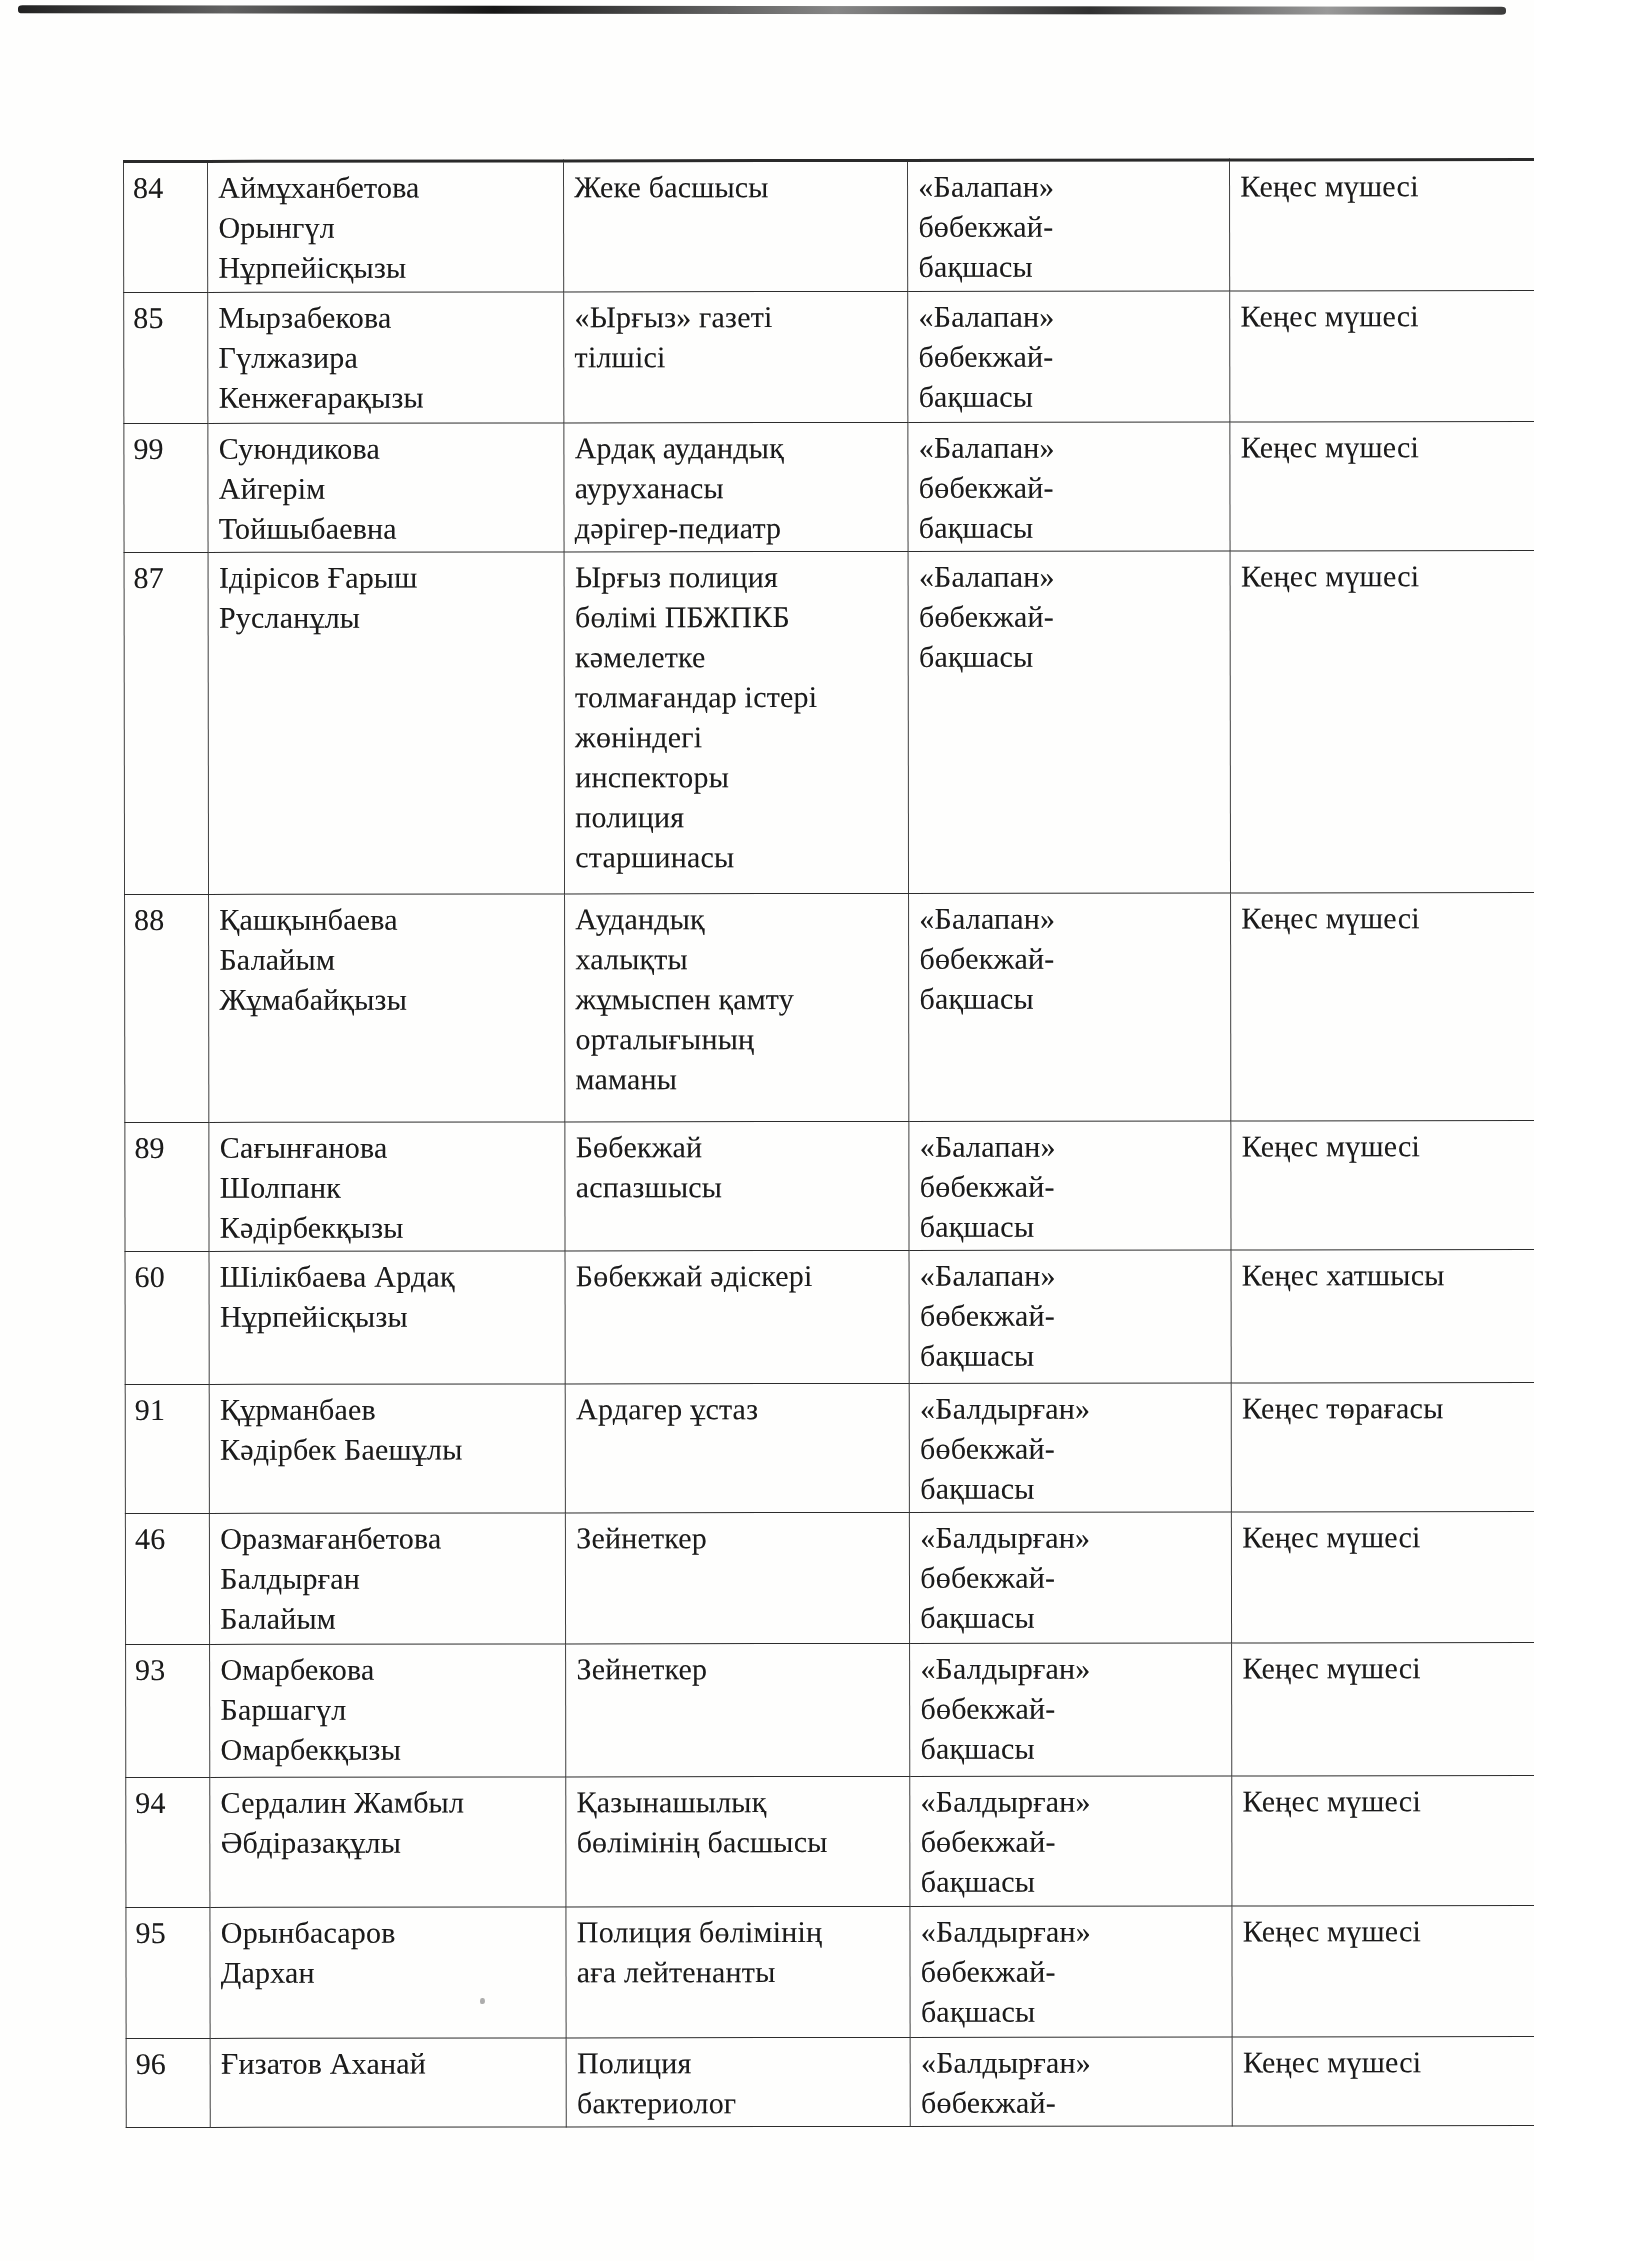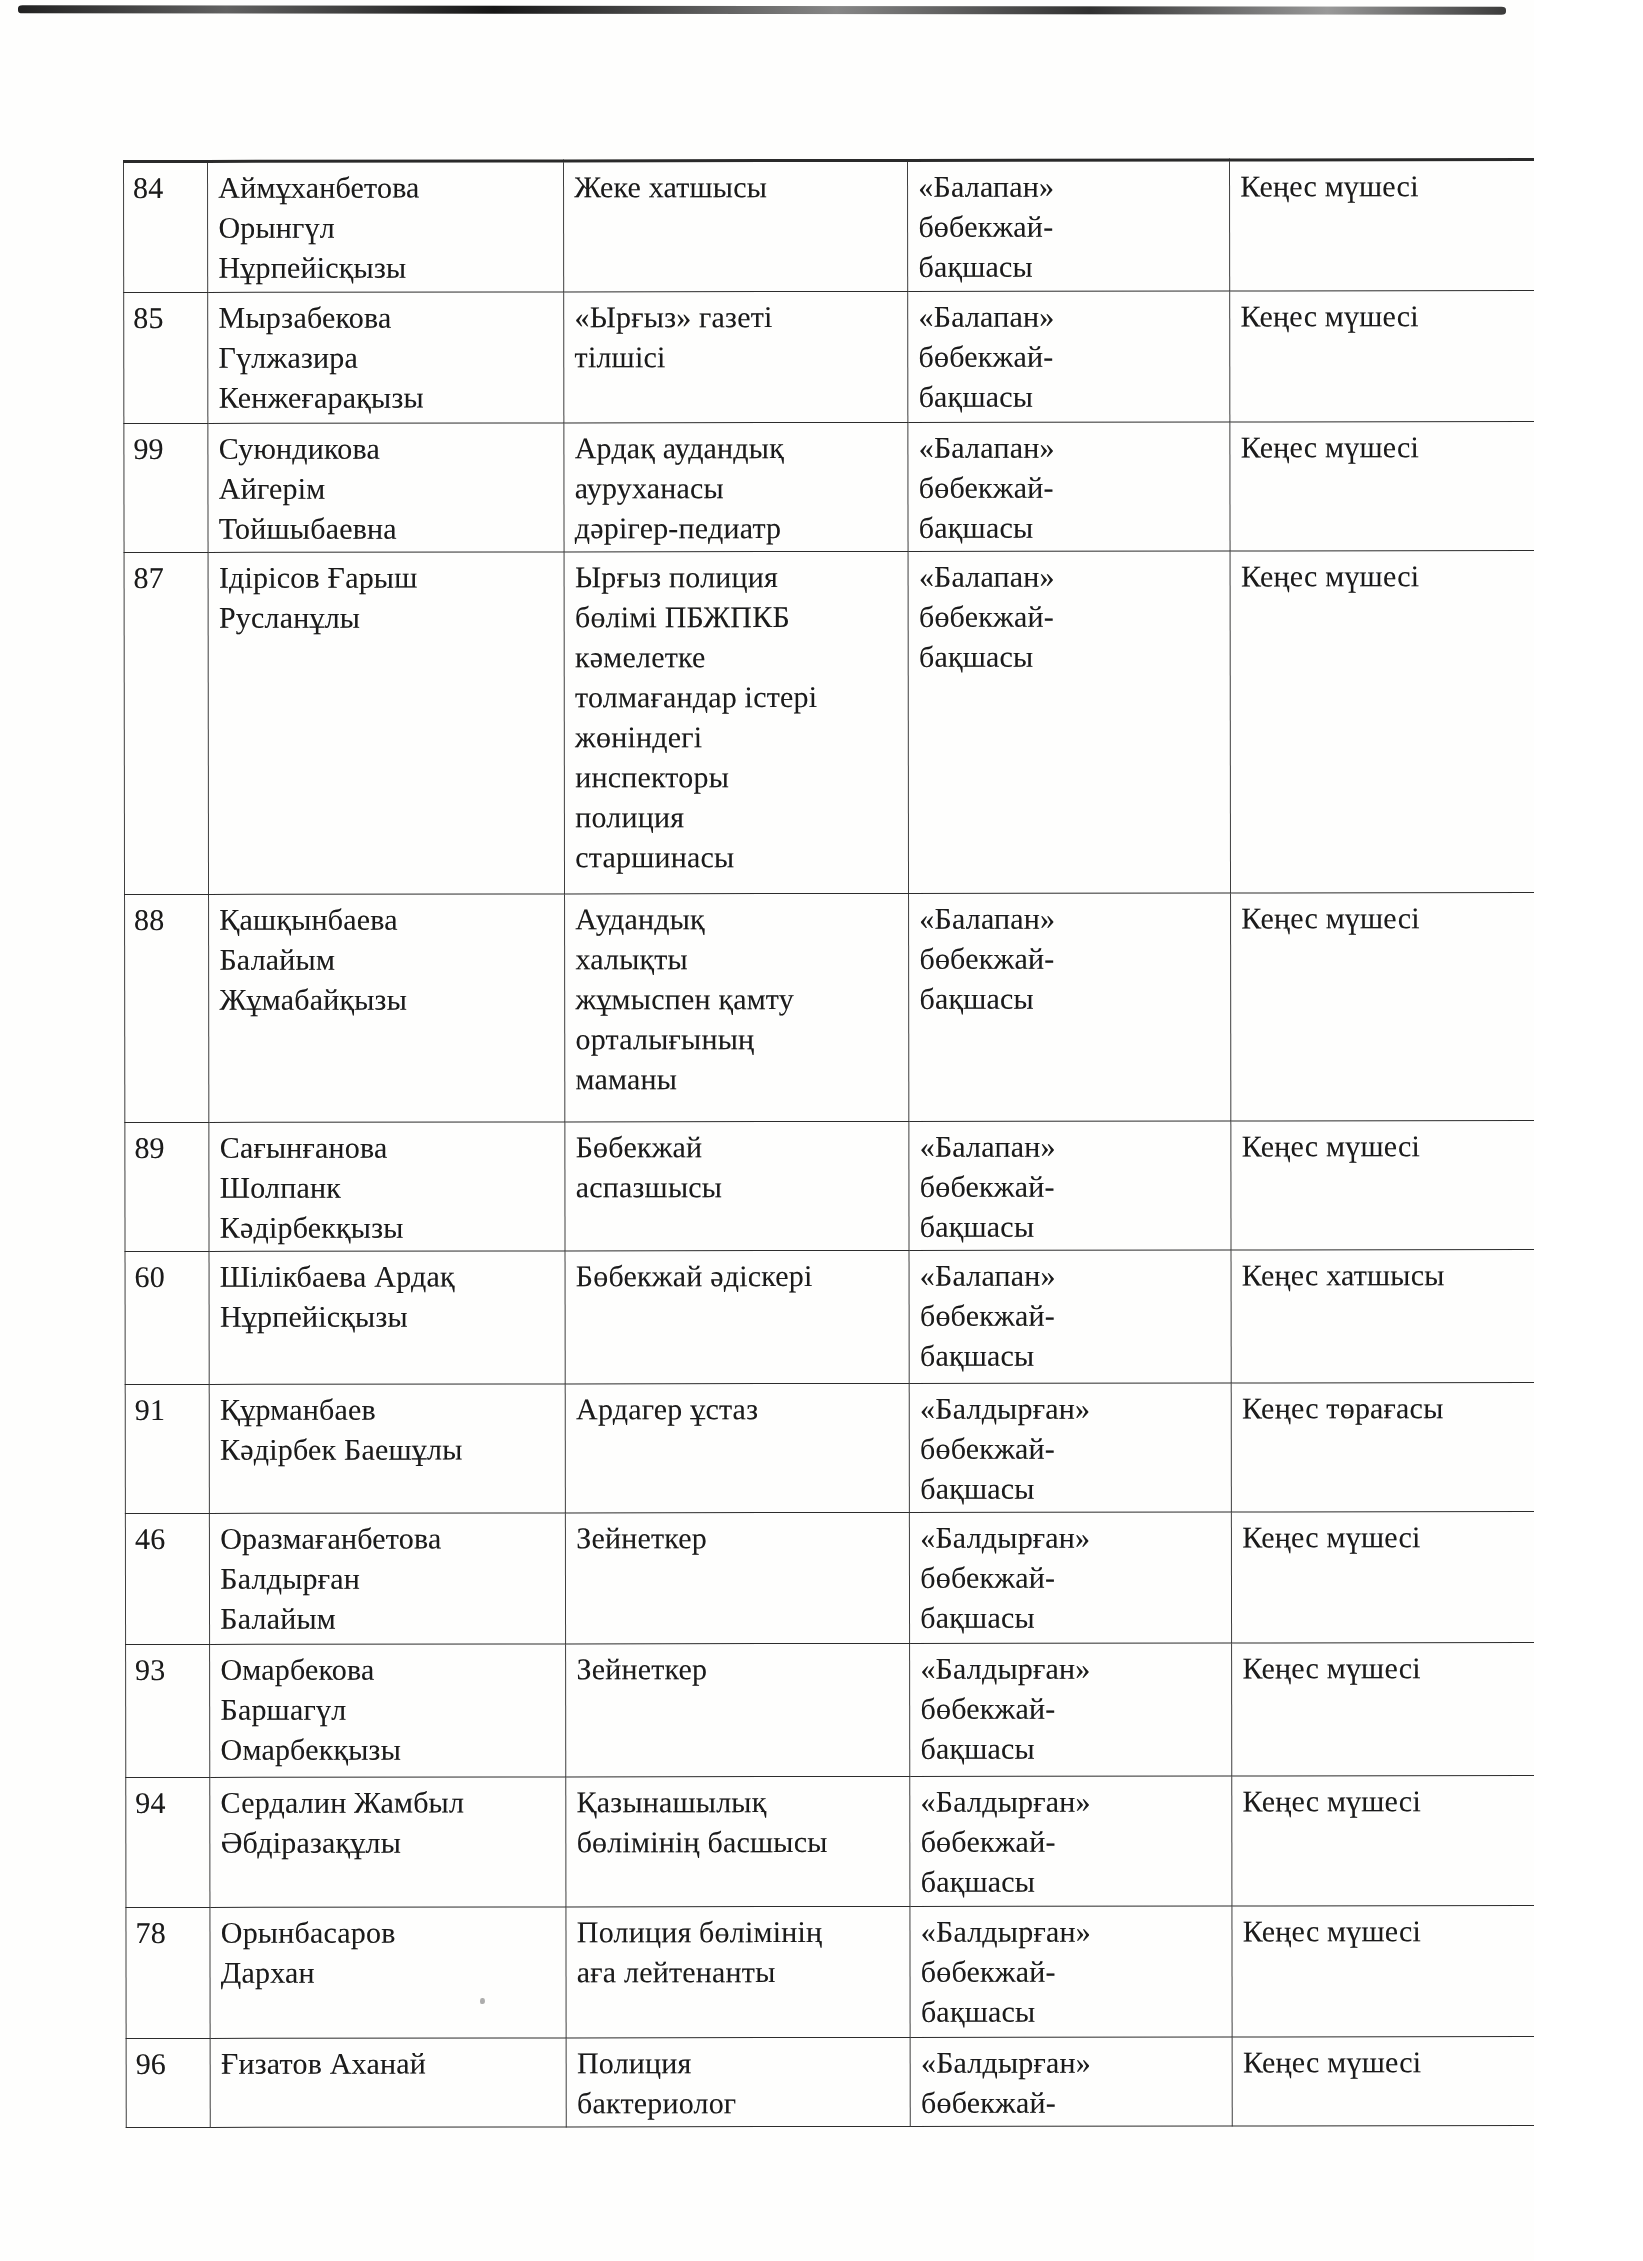--- a/index.html
+++ b/index.html
@@ -118,21 +118,21 @@
         <col class="c-occ">
         <col class="c-org">
         <col class="c-role">
     </colgroup>
     <tbody>
       <tr class="row-84">
         <td class="col-num">84</td>
         <td class="col-name">Аймұханбетова
 Орынгүл
 Нұрпейісқызы</td>
-        <td class="col-occ">Жеке хатшысы</td>
+        <td class="col-occ">Жеке басшысы</td>
         <td class="col-org">«Балапан»
 бөбекжай-
 бақшасы</td>
         <td class="col-role">Кеңес мүшесі</td>
       </tr>
       <tr class="row-85">
         <td class="col-num">85</td>
         <td class="col-name">Мырзабекова
 Гүлжазира
 Кенжеғарақызы</td>
@@ -247,21 +247,21 @@
         <td class="col-name">Сердалин Жамбыл
 Әбдіразақұлы</td>
         <td class="col-occ">Қазынашылық
 бөлімінің басшысы</td>
         <td class="col-org">«Балдырған»
 бөбекжай-
 бақшасы</td>
         <td class="col-role">Кеңес мүшесі</td>
       </tr>
       <tr class="row-95">
-        <td class="col-num">78</td>
+        <td class="col-num">95</td>
         <td class="col-name">Орынбасаров
 Дархан</td>
         <td class="col-occ">Полиция бөлімінің
 аға лейтенанты</td>
         <td class="col-org">«Балдырған»
 бөбекжай-
 бақшасы</td>
         <td class="col-role">Кеңес мүшесі</td>
       </tr>
       <tr class="row-96">

